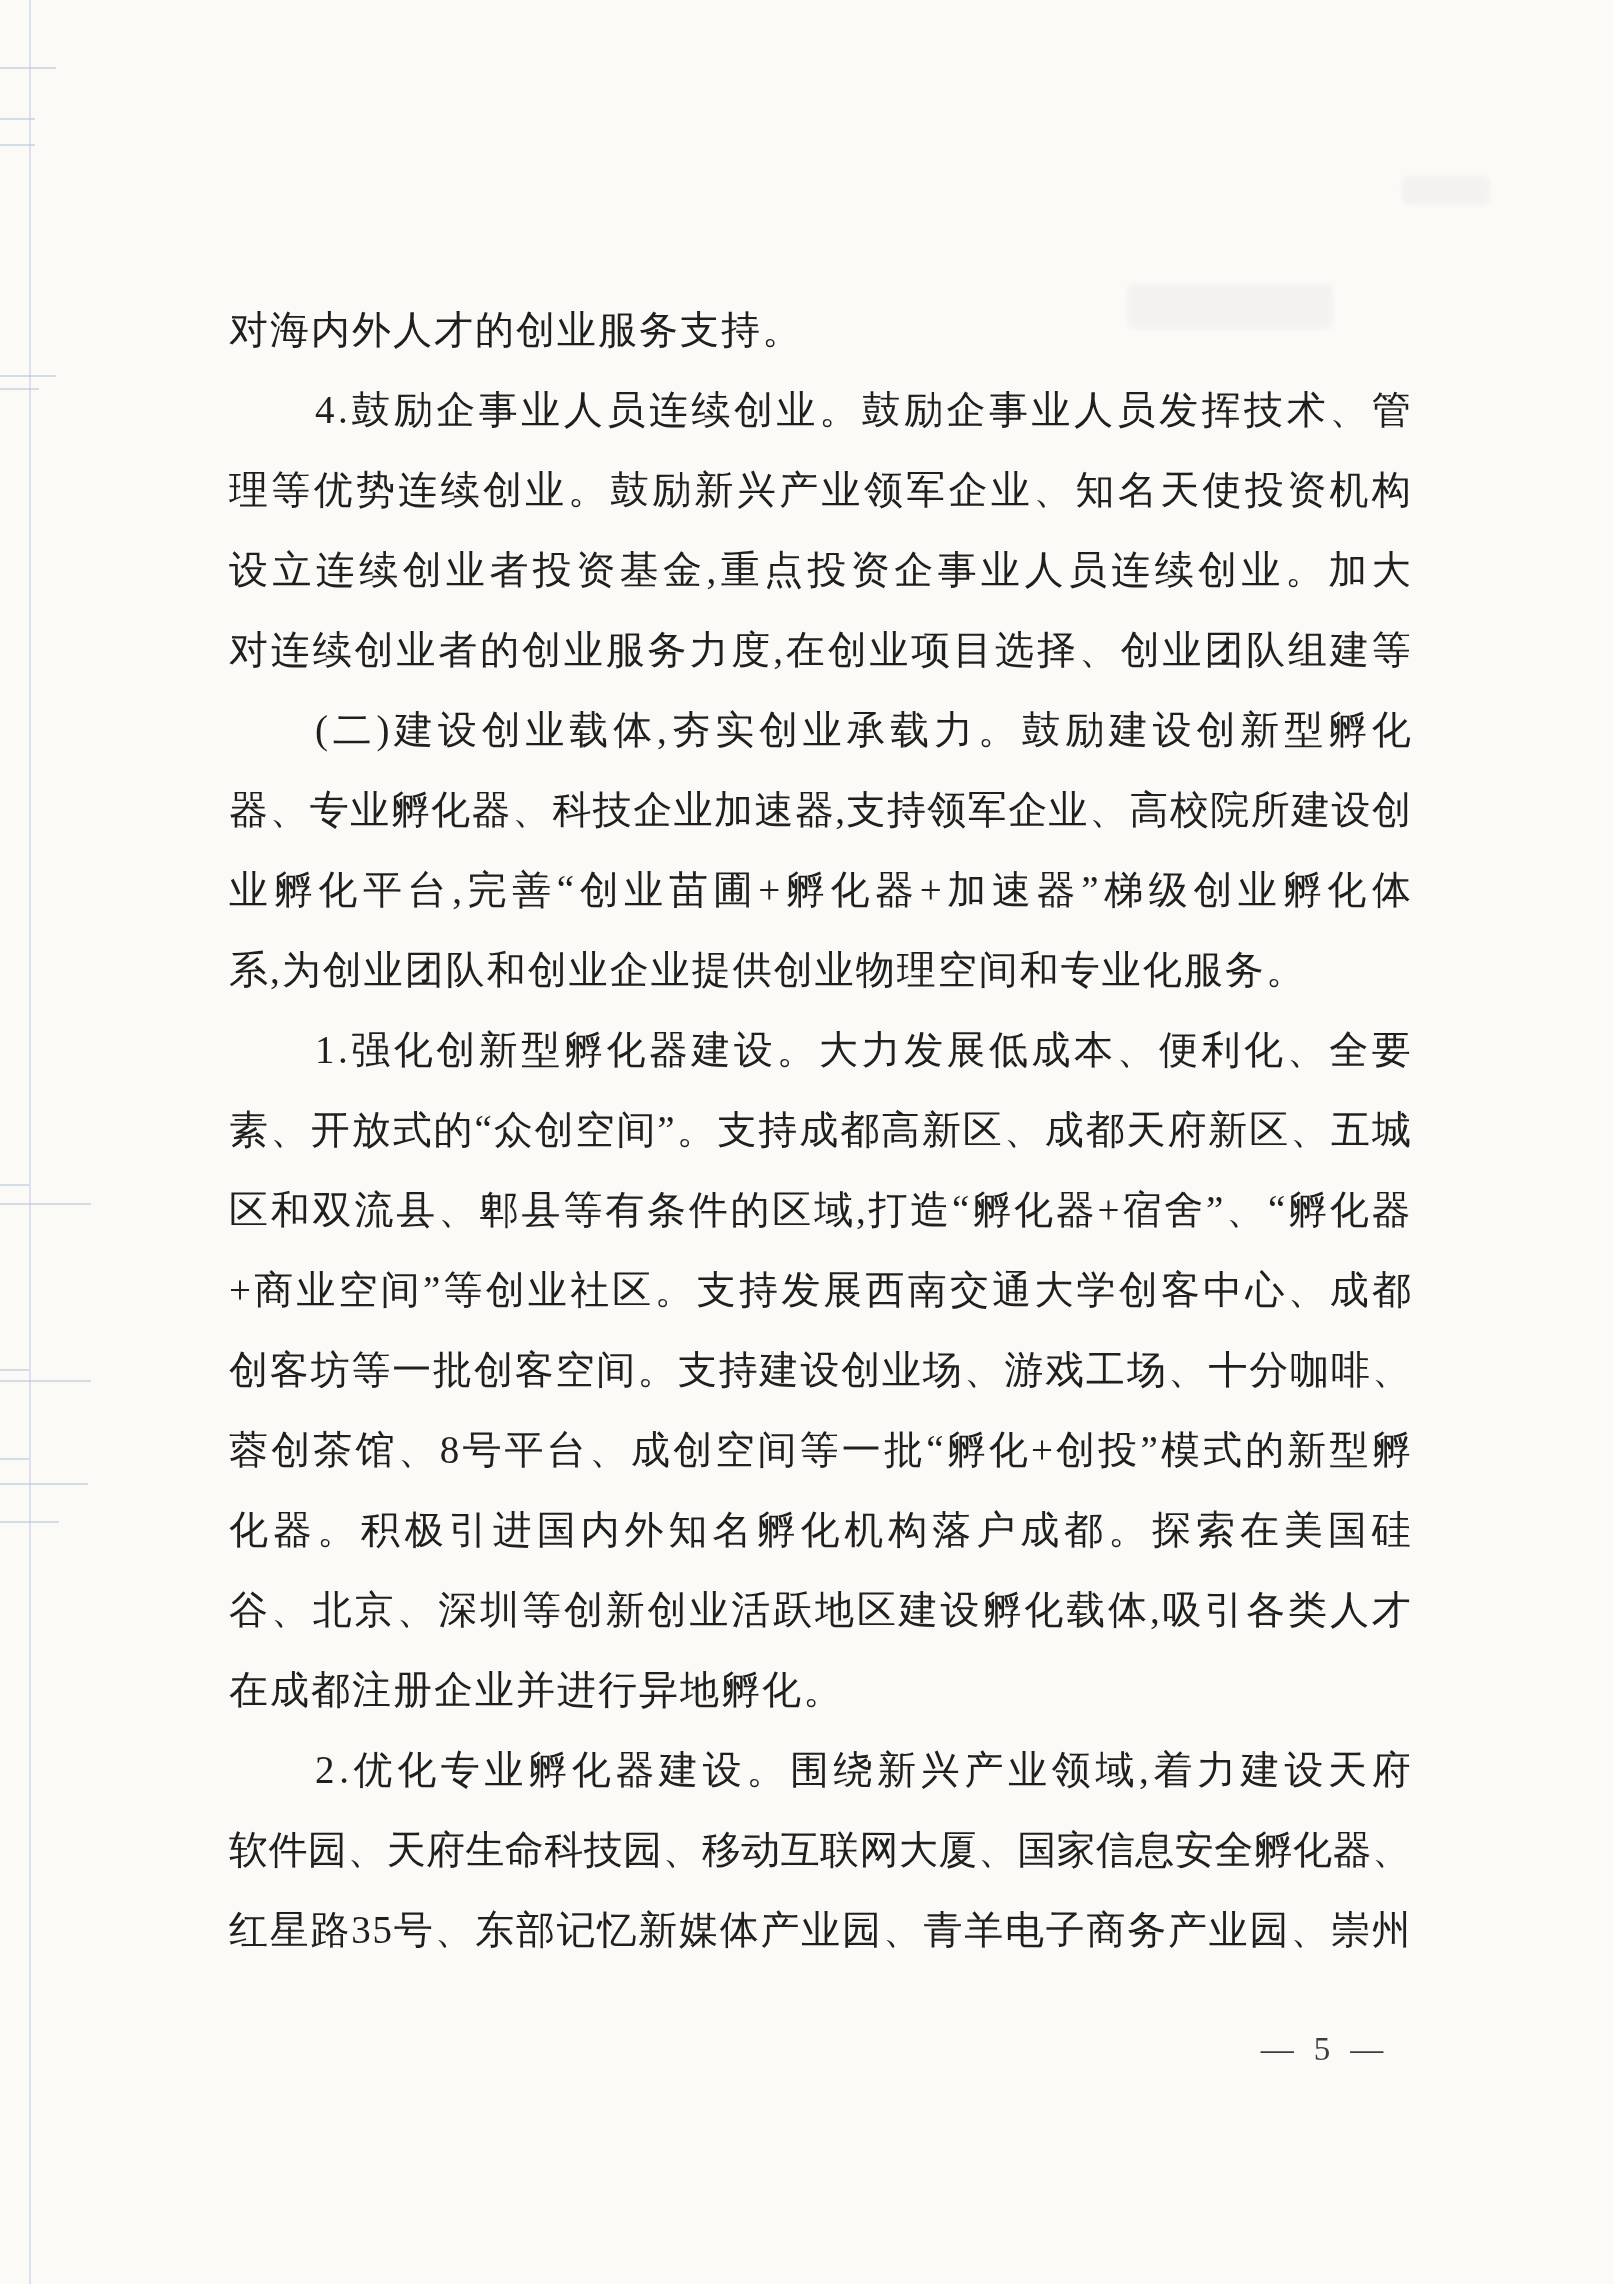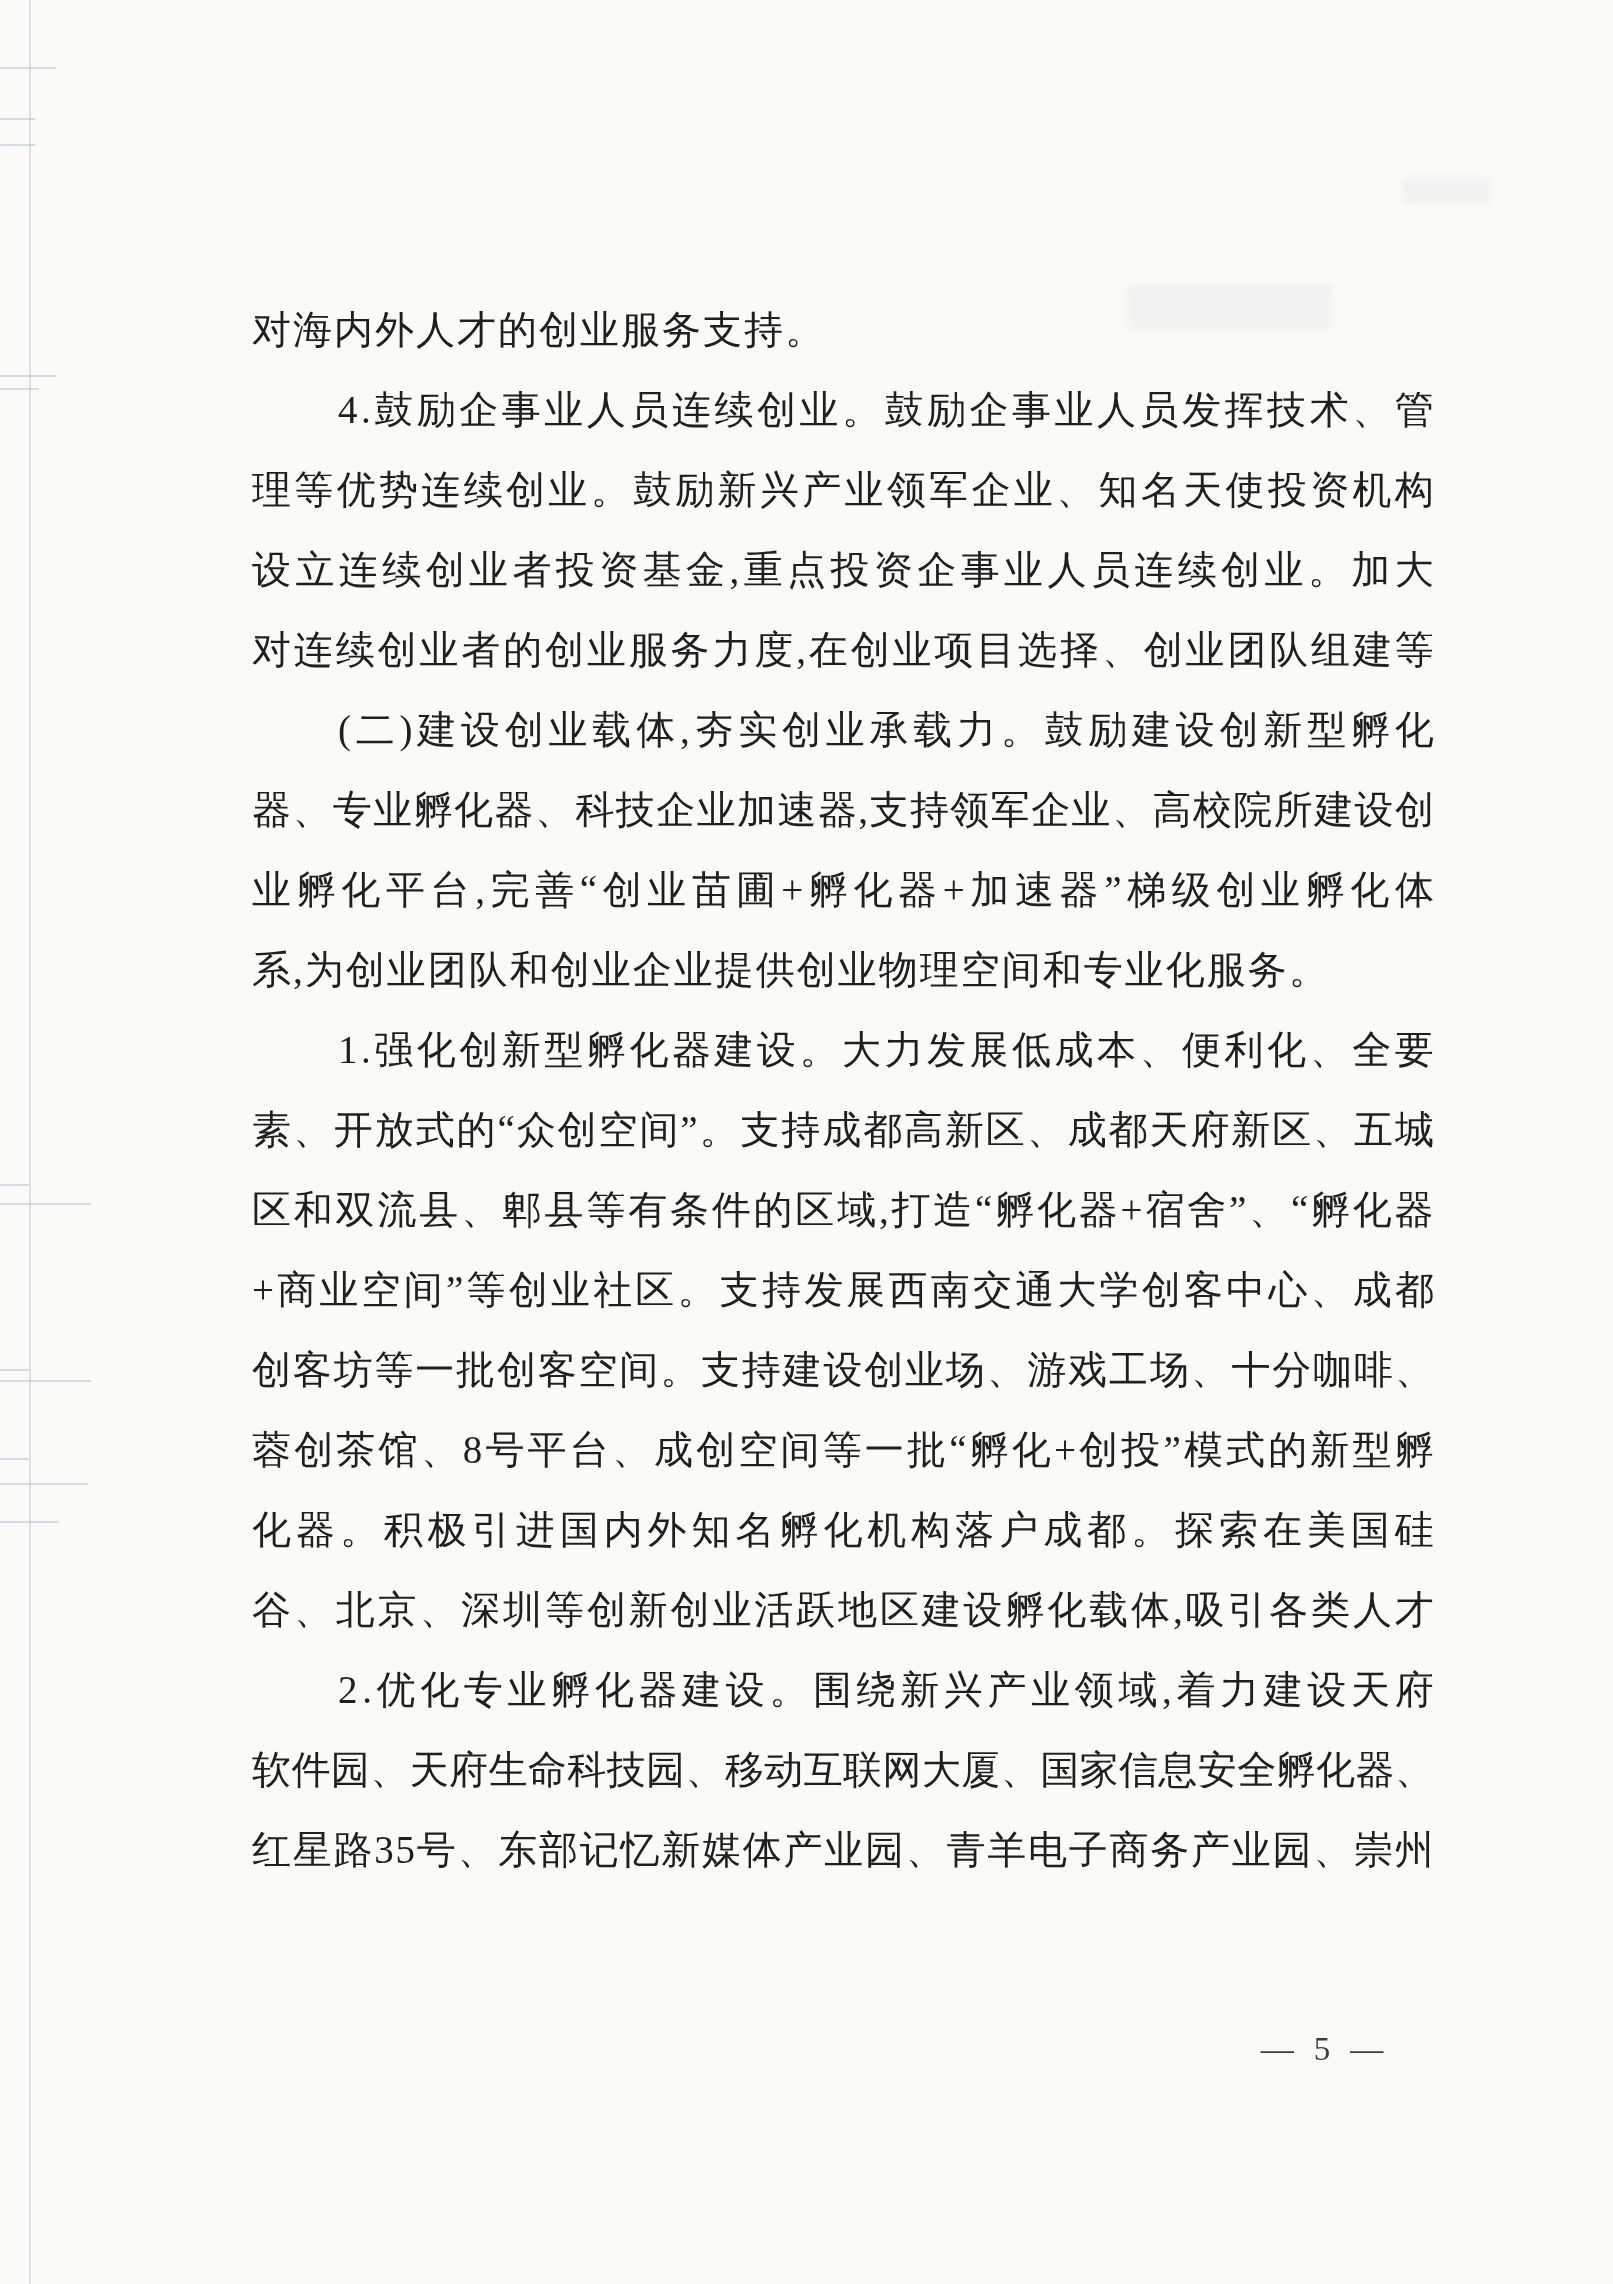--- a/index.html
+++ b/index.html
@@ -22,21 +22,21 @@
   }
   .artifact-h {
     position: absolute; height: 2px; background: #aebfd4; opacity: 0.5;
   }
   .smudge {
     position: absolute; background: #9aa0a6; opacity: 0.08; border-radius: 5.9px;
     filter: blur(2px);
   }
   
   .text-block {
-    position: absolute; left: 229px; top: 290px; width: 1182px; margin-left: 23px;
+    position: absolute; left: 229px; top: 290px; width: 1182px;
   }
   .line {
     height: 80px;
     font-size: 39px;
     letter-spacing: 2px;
     line-height: 80px;
     white-space: nowrap;
     color: #1f1f1f;
   }
   .line.just {
@@ -532,20 +532,21 @@
         <span>载</span>
         <span>体</span>
         <span>,</span>
         <span>吸</span>
         <span>引</span>
         <span>各</span>
         <span>类</span>
         <span>人</span>
         <span>才</span>
       </div>
+      <div class="line">在成都注册企业并进行异地孵化。</div>
       <div class="line just ind">
         <span>2</span>
         <span>.</span>
         <span>优</span>
         <span>化</span>
         <span>专</span>
         <span>业</span>
         <span>孵</span>
         <span>化</span>
         <span>器</span>

